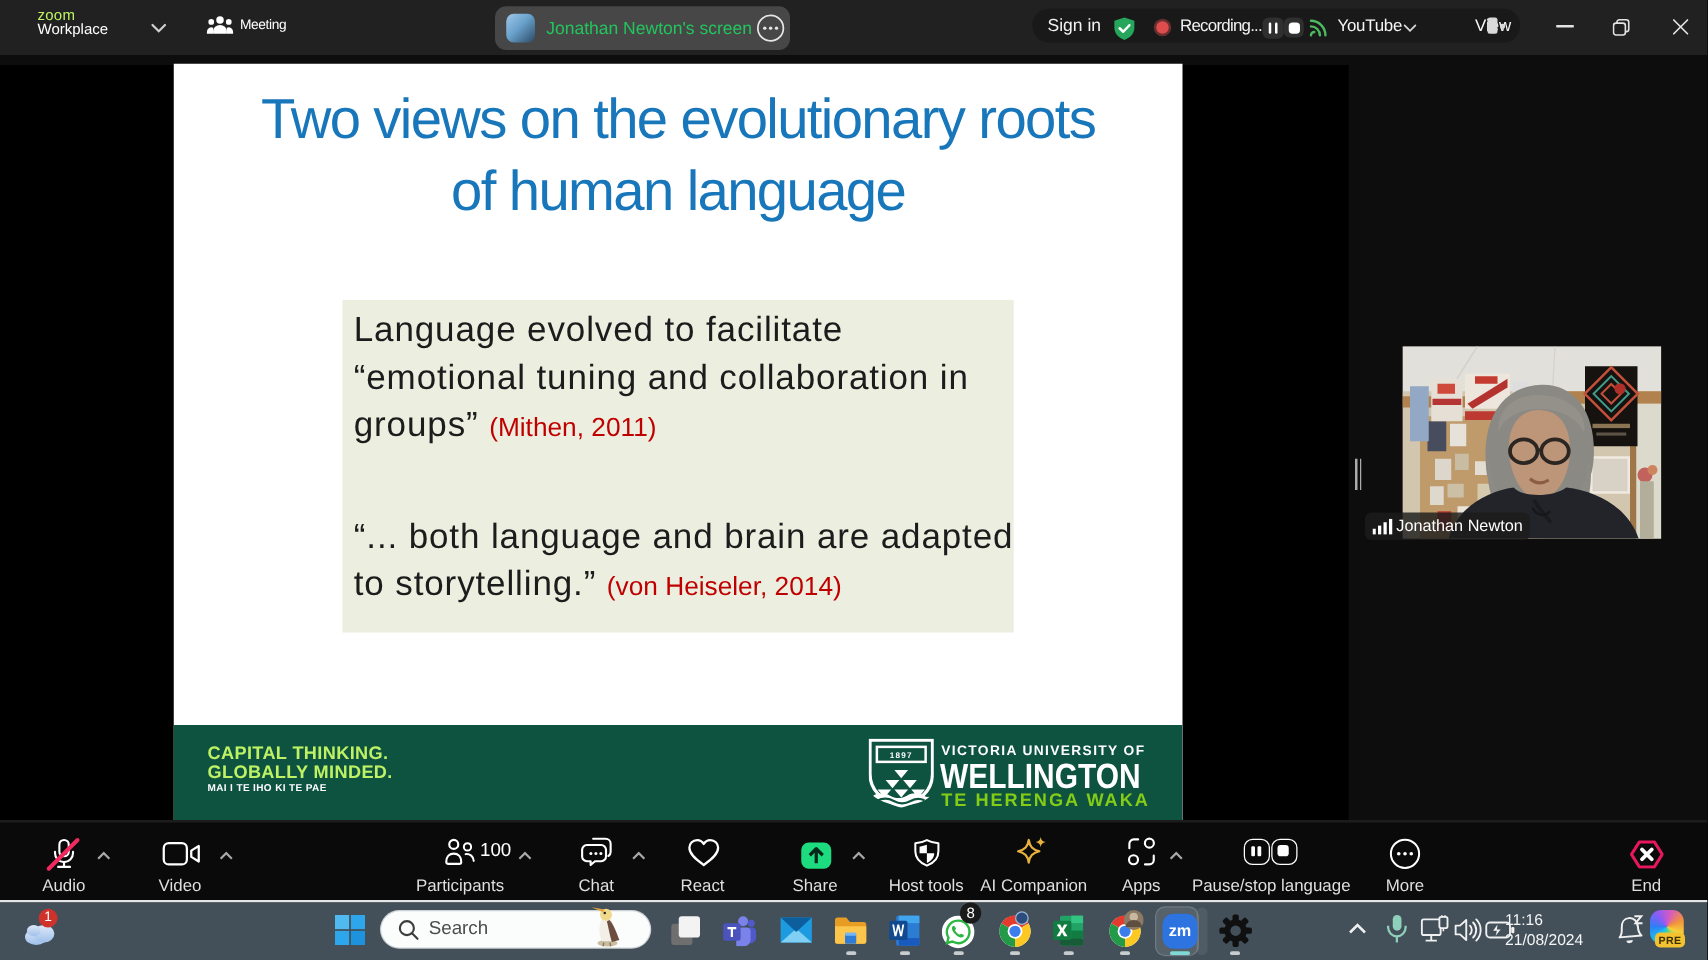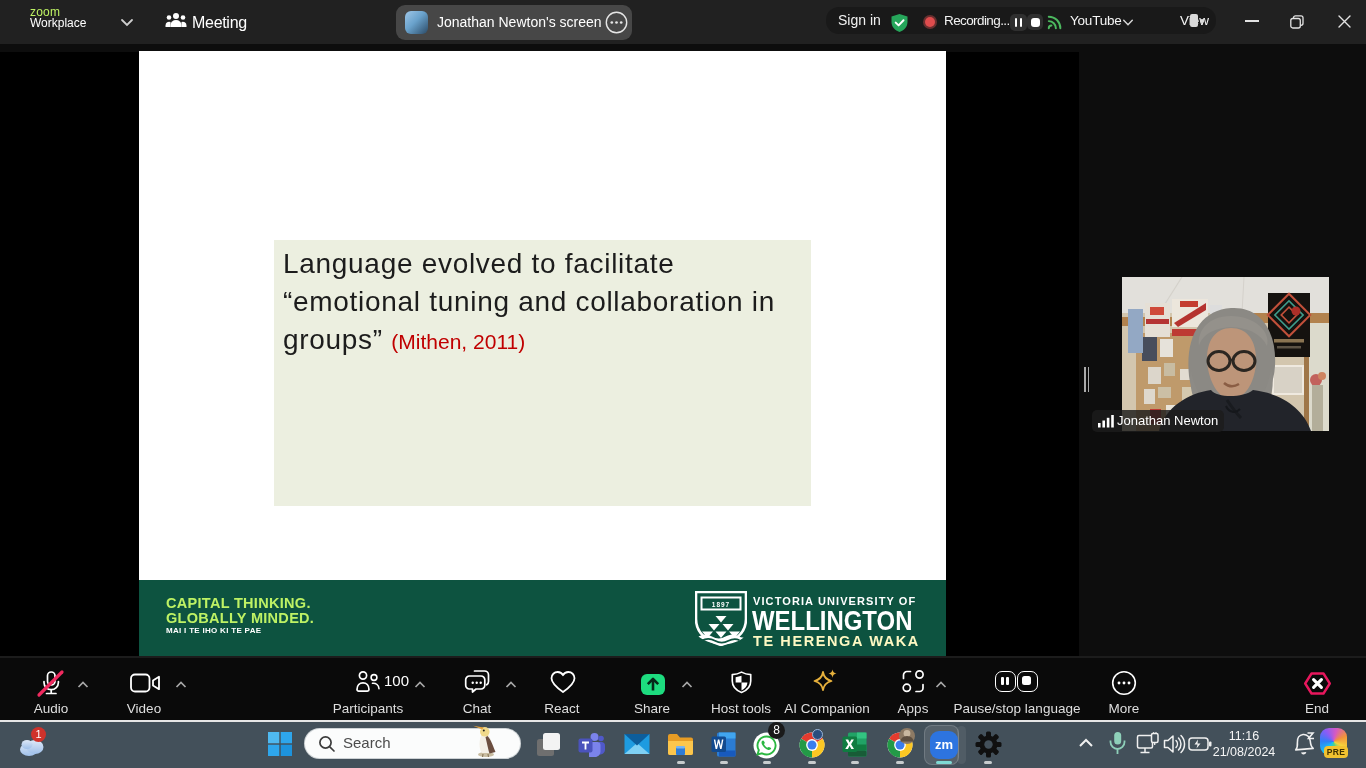--- a/index.html
+++ b/index.html
@@ -9,21 +9,21 @@
   #stage { position:relative; width:1366px; height:768px; }
 
   
   #topbar { left:0; top:0; width:1366px; height:44px; background:#212121; }
   .zoomsm { left:30px; top:5px; font-size:12px; color:#bef264; letter-spacing:0.2px; }
   .workplace { left:30px; top:16px; font-size:12px; color:#ffffff; }
   
   #sharetab { left:396px; top:5px; width:236px; height:35px; background:#474747; border-radius:9px; }
   #sharetab .avatar { left:9px; top:6px; width:23px; height:23px; border-radius:6px;
      background:linear-gradient(135deg,#9fc7e8 0%, #6aa2cc 45%, #2b4a66 100%); }
-  #sharetab .ttl { left:41px; top:9px; font-size:14px; color:#ffffff; }
+  #sharetab .ttl { left:41px; top:9px; font-size:14px; color:#22c55e; }
   
   #pill { left:826px; top:7px; width:390px; height:27px; background:#191919; border-radius:13px; }
 
   
   #content { left:0; top:44px; width:1366px; height:614px; background:#0d0d0d; }
   #viewport { left:0; top:8px; width:1079px; height:606px; background:#000; }
   #slide { left:139px; top:7px; width:807px; height:605px; background:#ffffff; overflow:hidden; }
   .title { left:0; top:15px; width:807px; text-align:center; color:#1876bb;
      font-size:45px; line-height:58px; letter-spacing:-1.3px;}
   #qbox { left:135px; top:189px; width:537px; height:266px; background:#ecefe0; }
@@ -57,21 +57,21 @@
       <polyline points="3,4 8,9 13,4" fill="none" stroke="#cfcfcf" stroke-width="1.8" stroke-linecap="round"></polyline>
     </svg>
     <svg class="abs" style="left:165px; top:11px;" width="22" height="20" viewBox="0 0 22 20">
       <circle cx="11" cy="5" r="3" fill="#fff"></circle>
       <path d="M5.5 14 a5.5 5 0 0 1 11 0 v2 h-11 z" fill="#fff"></path>
       <circle cx="4" cy="6.5" r="2.3" fill="#fff"></circle>
       <circle cx="18" cy="6.5" r="2.3" fill="#fff"></circle>
       <path d="M0.5 14.5 a3.5 3.8 0 0 1 5 -3.4 l0 4.9 h-5 z" fill="#fff"></path>
       <path d="M21.5 14.5 a3.5 3.8 0 0 0 -5 -3.4 l0 4.9 h5 z" fill="#fff"></path>
     </svg>
-    <div class="abs" style="left:192px; top:14px; font-size:16px; letter-spacing:-0.3px; color:#fff;">Meeting</div>
+    <div class="abs" style="left:192px; top:14px; font-size:11px; letter-spacing:-0.3px; color:#fff;">Meeting</div>
     <div id="sharetab" class="abs">
       <div class="avatar abs"></div>
       <div class="ttl abs">Jonathan Newton's screen</div>
       <svg class="abs" style="left:209px; top:6px;" width="23" height="23" viewBox="0 0 23 23">
         <circle cx="11.5" cy="11.5" r="10.2" fill="none" stroke="#e6e6e6" stroke-width="1.4"></circle>
         <circle cx="6.8" cy="11.5" r="1.35" fill="#e6e6e6"></circle>
         <circle cx="11.5" cy="11.5" r="1.35" fill="#e6e6e6"></circle>
         <circle cx="16.2" cy="11.5" r="1.35" fill="#e6e6e6"></circle>
       </svg>
     </div>
@@ -108,42 +108,44 @@
       <rect x="0.8" y="3.5" width="9.5" height="9.5" rx="2" fill="#212121" stroke="#e3e3e3" stroke-width="1.3"></rect>
     </svg>
     <svg class="abs" style="left:1338px; top:15px;" width="13" height="13" viewBox="0 0 13 13">
       <path d="M1 1 L12 12 M12 1 L1 12" stroke="#e3e3e3" stroke-width="1.4" stroke-linecap="round"></path>
     </svg>
   </div>
 
   <div id="content" class="abs">
     <div id="viewport" class="abs"></div>
     <div id="slide" class="abs">
+      <div class="title abs">Two views on the evolutionary roots<br>of human language</div>
       <div id="qbox" class="abs">
         <div class="qt abs" style="left:9px; top:5px;">Language evolved to facilitate<br>“emotional tuning and collaboration in<br>groups” <span class="red">(Mithen, 2011)</span></div>
+        <div class="qt abs" style="left:9px; top:170px;">“... both language and brain are adapted<br>to storytelling.” <span class="red">(von Heiseler, 2014)</span></div>
       </div>
       <div id="band" class="abs">
         <div class="cap1 abs">CAPITAL THINKING.<br>GLOBALLY MINDED.</div>
         <div class="cap2 abs">MAI I TE IHO KI TE PAE</div>
         <svg class="abs" style="left:556px; top:11px;" width="52" height="55" viewBox="0 0 52 55">
           <path d="M1 1 H51 V28 C51 43 40 50 26 54 C12 50 1 43 1 28 Z" fill="none" stroke="#fff" stroke-width="2.6"></path>
           <rect x="6.5" y="6.5" width="39" height="12" fill="none" stroke="#fff" stroke-width="2"></rect>
           <text x="26" y="15.5" font-size="6.5" fill="#fff" text-anchor="middle" font-family="Liberation Sans" font-weight="bold" letter-spacing="1">1897</text>
           <path d="M20.5 25 L31.5 25 L26 31.5 Z" fill="#fff"></path>
           <path d="M13.5 33 L24.5 33 L19 39.5 Z" fill="#fff"></path>
           <path d="M27.5 33 L38.5 33 L33 39.5 Z" fill="#fff"></path>
           <path d="M7 40.5 L18 40.5 L12.5 47 Z" fill="#fff"></path>
           <path d="M20.5 40.5 L31.5 40.5 L26 47 Z" fill="#fff"></path>
           <path d="M34 40.5 L45 40.5 L39.5 47 Z" fill="#fff"></path>
           <path d="M3.5 45.5 C8 43 12.5 43 17 45.5 C21.5 48 26 48 30.5 45.5 C35 43 39.5 43 44 45.5 C45.6 46.4 47.2 46.7 48.6 46.4 C45 50.2 36.5 52.8 26 54 C15.5 52.4 7.5 49 3.5 45.5 Z" fill="#fff"></path>
           <path d="M6.5 49.8 C11 47.3 15.5 47.3 20 49.8 C24.5 52.3 29 52.3 33.5 49.8 C37.5 47.6 41 47.5 44.5 49.2" fill="none" stroke="#0d5340" stroke-width="1.7"></path>
         </svg>
         <div class="abs" style="left:614px; top:15px; width:161px; font-size:11px; font-weight:bold; color:#fff; letter-spacing:1.1px; white-space:nowrap;">VICTORIA UNIVERSITY OF</div>
         <div class="abs" style="left:613px; top:25px; width:190px; font-size:28px; font-weight:bold; color:#fff; letter-spacing:0px; white-space:nowrap; transform:scaleX(0.855); transform-origin:0 0;">WELLINGTON</div>
-        <div class="abs" style="left:614px; top:53px; width:161px; font-size:14.5px; font-weight:bold; color:#fef9c3; letter-spacing:1.6px; white-space:nowrap;">TE HERENGA WAKA</div>
+        <div class="abs" style="left:614px; top:53px; width:161px; font-size:14.5px; font-weight:bold; color:#84cc16; letter-spacing:1.6px; white-space:nowrap;">TE HERENGA WAKA</div>
       </div>
     </div>
     <div id="rpanel" class="abs"></div>
     <div class="abs" style="left:1084px; top:323px; width:1.5px; height:25px; background:#ababab;"></div>
     <div class="abs" style="left:1087.5px; top:323px; width:1.5px; height:25px; background:#ababab;"></div>
     <div id="vthumb" class="abs">
       <svg width="207" height="154" viewBox="0 0 207 154">
 
         <rect x="0" y="0" width="207" height="40" fill="#e2e0db"></rect>
         <line x1="60" y1="0" x2="36" y2="38" stroke="#d4d1cb" stroke-width="1.2"></line>
@@ -500,21 +502,21 @@
       <path d="M1.5 7.5 h3.5 L10 3 V19 L5 14.5 H1.5 Z" fill="none" stroke="#f0f0f0" stroke-width="1.5" stroke-linejoin="round"></path>
       <path d="M13 7.5 a5 5 0 0 1 0 7" fill="none" stroke="#f0f0f0" stroke-width="1.5" stroke-linecap="round"></path>
       <path d="M15.5 5 a8.5 8.5 0 0 1 0 12" fill="none" stroke="#f0f0f0" stroke-width="1.5" stroke-linecap="round"></path>
       <path d="M18 2.5 a12 12 0 0 1 0 17" fill="none" stroke="#f0f0f0" stroke-width="1.5" stroke-linecap="round"></path>
     </svg>
     <svg class="abs" style="left:1188px; top:13px;" width="25" height="18" viewBox="0 0 25 18">
       <rect x="1" y="3" width="19" height="12" rx="3" fill="none" stroke="#f0f0f0" stroke-width="1.5"></rect>
       <rect x="21" y="6.5" width="2.5" height="5" rx="1" fill="#f0f0f0"></rect>
       <path d="M10 4.5 L6.5 9.5 H9.5 L8.5 13.5 L12.5 8.5 H9.5 Z" fill="#f0f0f0"></path>
     </svg>
-    <div class="abs" style="left:1204px; top:6px; width:80px; text-align:center; font-size:12.5px; color:#f5f5f5; line-height:16px;">11:16<br>21/08/2024</div>
+    <div class="abs" style="left:1204px; top:6px; width:80px; text-align:left; font-size:12.5px; color:#f5f5f5; line-height:16px;">11:16<br>21/08/2024</div>
     <svg class="abs" style="left:1292px; top:9px;" width="26" height="27" viewBox="0 0 26 27">
       <path d="M11 3.5 c4.2-0.4 7 2.8 7.3 6.8 c0.3 4.4 1.8 6.2 2.9 7.1 l-17.5 1.5 c0.9-1.1 2-3.1 1.7-7.4 c-0.3-4.3 1.8-7.6 5.6-8 z" fill="none" stroke="#f0f0f0" stroke-width="1.6" stroke-linejoin="round"></path>
       <path d="M9 21.5 a2.7 2.7 0 0 0 5.3 -0.5" fill="#f0f0f0"></path>
       <path d="M15.5 2 L21 2 L16.5 7.5 L22 7.5" fill="none" stroke="#f0f0f0" stroke-width="1.6"></path>
     </svg>
 
     <div class="abs" style="left:1320px; top:6px; width:27px; height:27px; border-radius:9px; background:conic-gradient(from 220deg at 50% 50%, #18c3f2, #2f7ef5, #8a5cf6, #d65ac2, #f2923c, #f6d43b, #4ed387, #18c3f2);"></div>
     <div class="abs" style="left:1324px; top:24px; width:24px; height:12px; border-radius:4px; background:#f2c230; color:#3f3000; font-size:8.5px; font-weight:bold; text-align:center; line-height:12px; letter-spacing:0.3px;">PRE</div>
   </div>
 </div>

